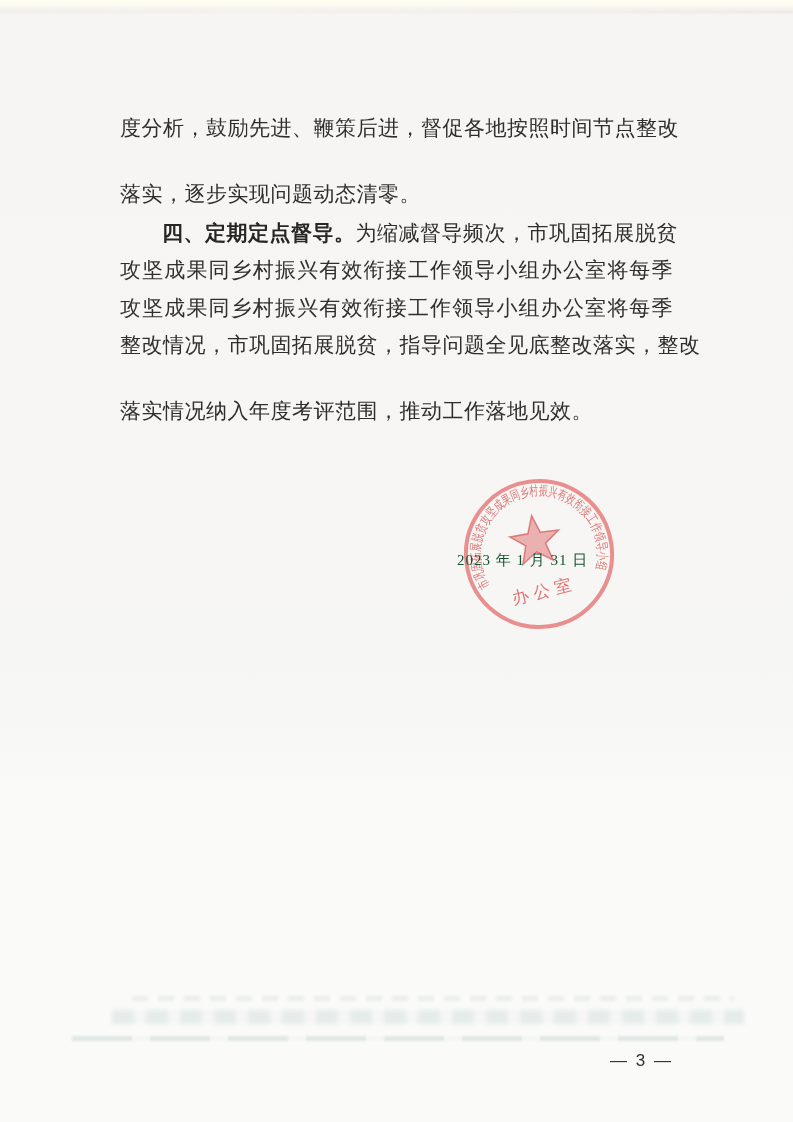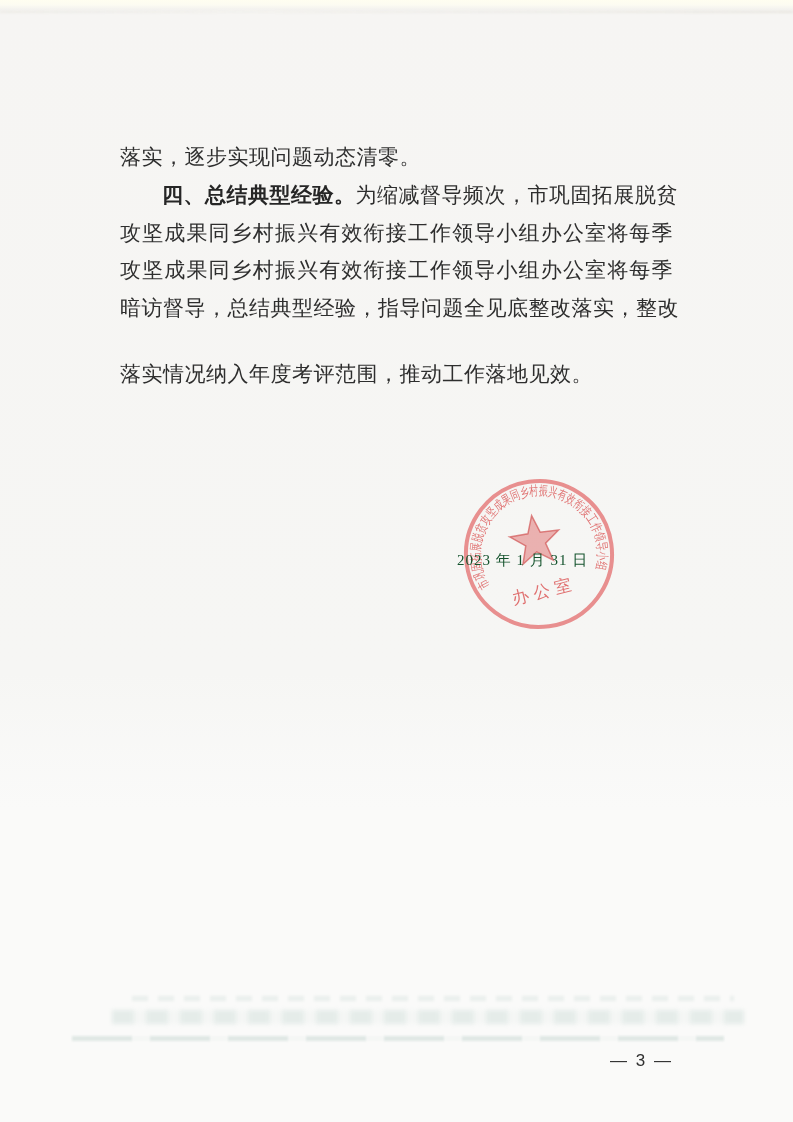--- a/index.html
+++ b/index.html
@@ -68,25 +68,26 @@
     font-size: 17px; color: #2f2f2f; letter-spacing: 2px; white-space: nowrap;
   }
 </style>
 </head>
 <body>
 
 <div class="top-edge"></div>
 <div class="top-edge-line"></div>
 
 <div class="text-block">
+  <div class="body-line">度分析，鼓励先进、鞭策后进，督促各地按照时间节点整改</div>
   <div class="body-line no-just">落实，逐步实现问题动态清零。</div>
-  <div class="body-line indent"><span class="heading-bold">四、总结典型经验。</span><span>为缩减督导频次，市巩固拓展脱贫</span></div>
+  <div class="body-line indent"><span class="heading-bold">四、定期定点督导。</span><span>为缩减督导频次，市巩固拓展脱贫</span></div>
   <div class="body-line">攻坚成果同乡村振兴有效衔接工作领导小组办公室将每季</div>
   <div class="body-line">攻坚成果同乡村振兴有效衔接工作领导小组办公室将每季</div>
-  <div class="body-line">暗访督导，总结典型经验，指导问题全见底整改落实，整改</div>
+  <div class="body-line">整改情况，市巩固拓展脱贫，指导问题全见底整改落实，整改</div>
   <div class="body-line no-just">落实情况纳入年度考评范围，推动工作落地见效。</div>
 </div>
 
 <div class="seal">
   <svg viewBox="0 0 170 170" xmlns="http://www.w3.org/2000/svg">
 
     <circle cx="85" cy="85" r="73" fill="none" stroke="#e26a6a" stroke-width="4" stroke-opacity="0.8"></circle>
 
     <defs>
       <path id="sealArc" d="M 31.5 109.9 A 59 59 0 1 1 138.5 109.9" fill="none"></path>

